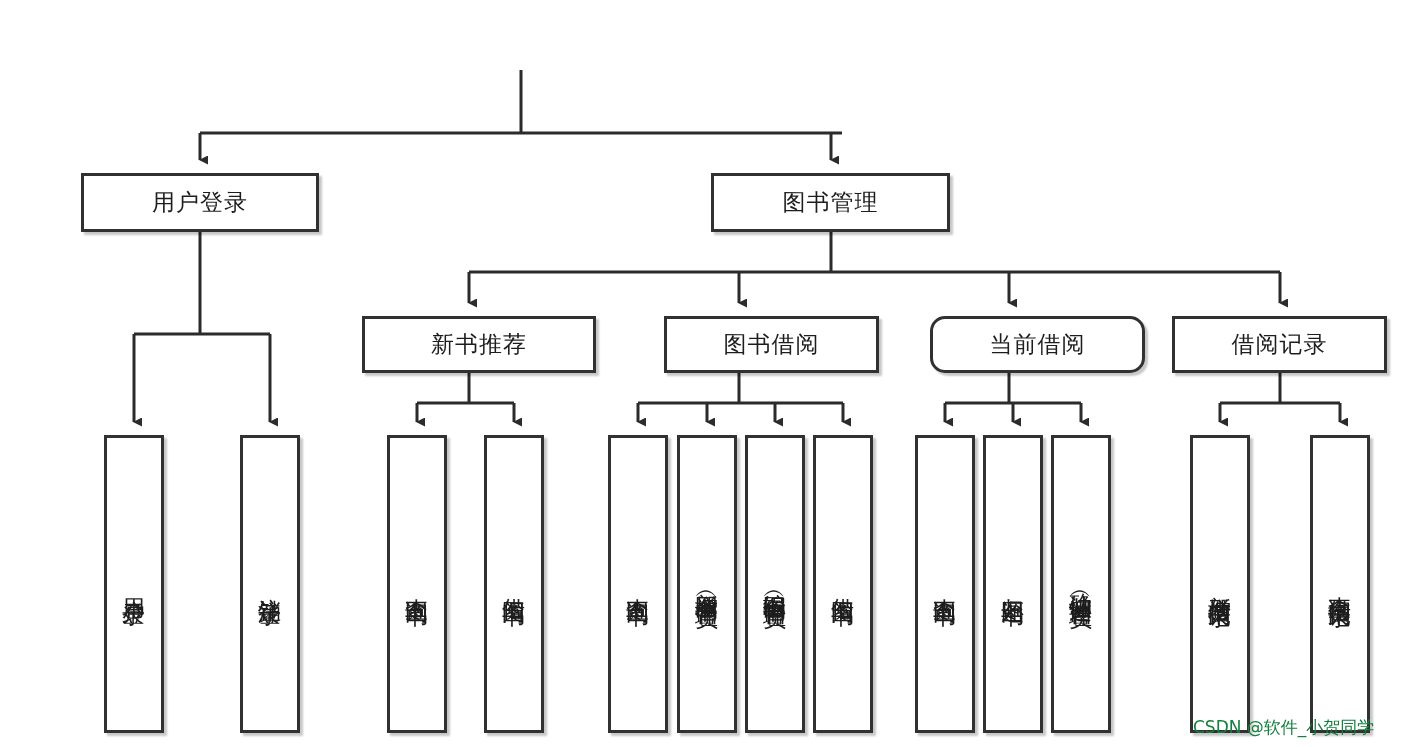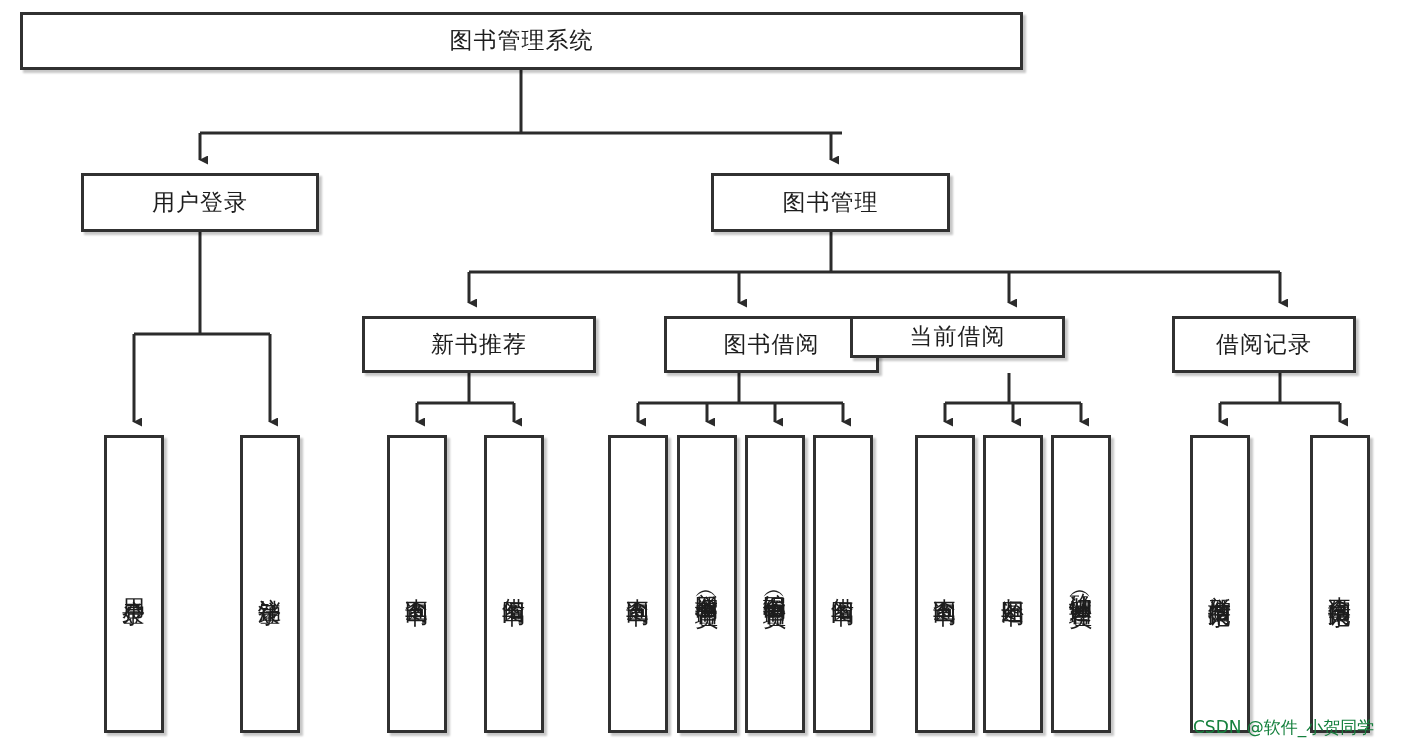--- a/index.html
+++ b/index.html
@@ -113,41 +113,38 @@
       <path d="M1013,403 L1013,422" marker-end="url(#arrow)"></path>
       <path d="M1081,403 L1081,422" marker-end="url(#arrow)"></path>
 
       <path d="M1280,373 L1280,403"></path>
       <path d="M1220,403 L1340,403"></path>
       <path d="M1220,403 L1220,422" marker-end="url(#arrow)"></path>
       <path d="M1340,403 L1340,422" marker-end="url(#arrow)"></path>
     </g>
   </svg>
 
-  <div class="node horiz" style="left: 20px; top: 12px; width: 1003px; height: 58px;">
-    <span>图书管理系统</span>
-  </div>
 
   <div class="node horiz" style="left: 81px; top: 173px; width: 238px; height: 59px;">
     <span>用户登录</span>
   </div>
   <div class="node horiz" style="left: 711px; top: 173px; width: 239px; height: 59px;">
     <span>图书管理</span>
   </div>
 
   <div class="node horiz" style="left: 362px; top: 316px; width: 234px; height: 57px;">
     <span>新书推荐</span>
   </div>
   <div class="node horiz" style="left: 664px; top: 316px; width: 215px; height: 57px;">
     <span>图书借阅</span>
   </div>
-  <div class="node horiz" style="left: 850px; top: 316px; width: 215px; height: 42px;">
+  <div class="node horiz" style="left: 930px; top: 316px; width: 215px; height: 57px; border-radius: 15px;">
     <span>当前借阅</span>
   </div>
-  <div class="node horiz" style="left: 1172px; top: 316px; width: 184px; height: 57px;">
+  <div class="node horiz" style="left: 1172px; top: 316px; width: 215px; height: 57px;">
     <span>借阅记录</span>
   </div>
 
   <div class="node vert" style="left: 104px; top: 435px; width: 60px; height: 298px;">
     <span class="vtext">用户登录</span>
   </div>
   <div class="node vert" style="left: 240px; top: 435px; width: 60px; height: 298px;">
     <span class="vtext">注销登录</span>
   </div>
   <div class="node vert" style="left: 387px; top: 435px; width: 60px; height: 298px;">

